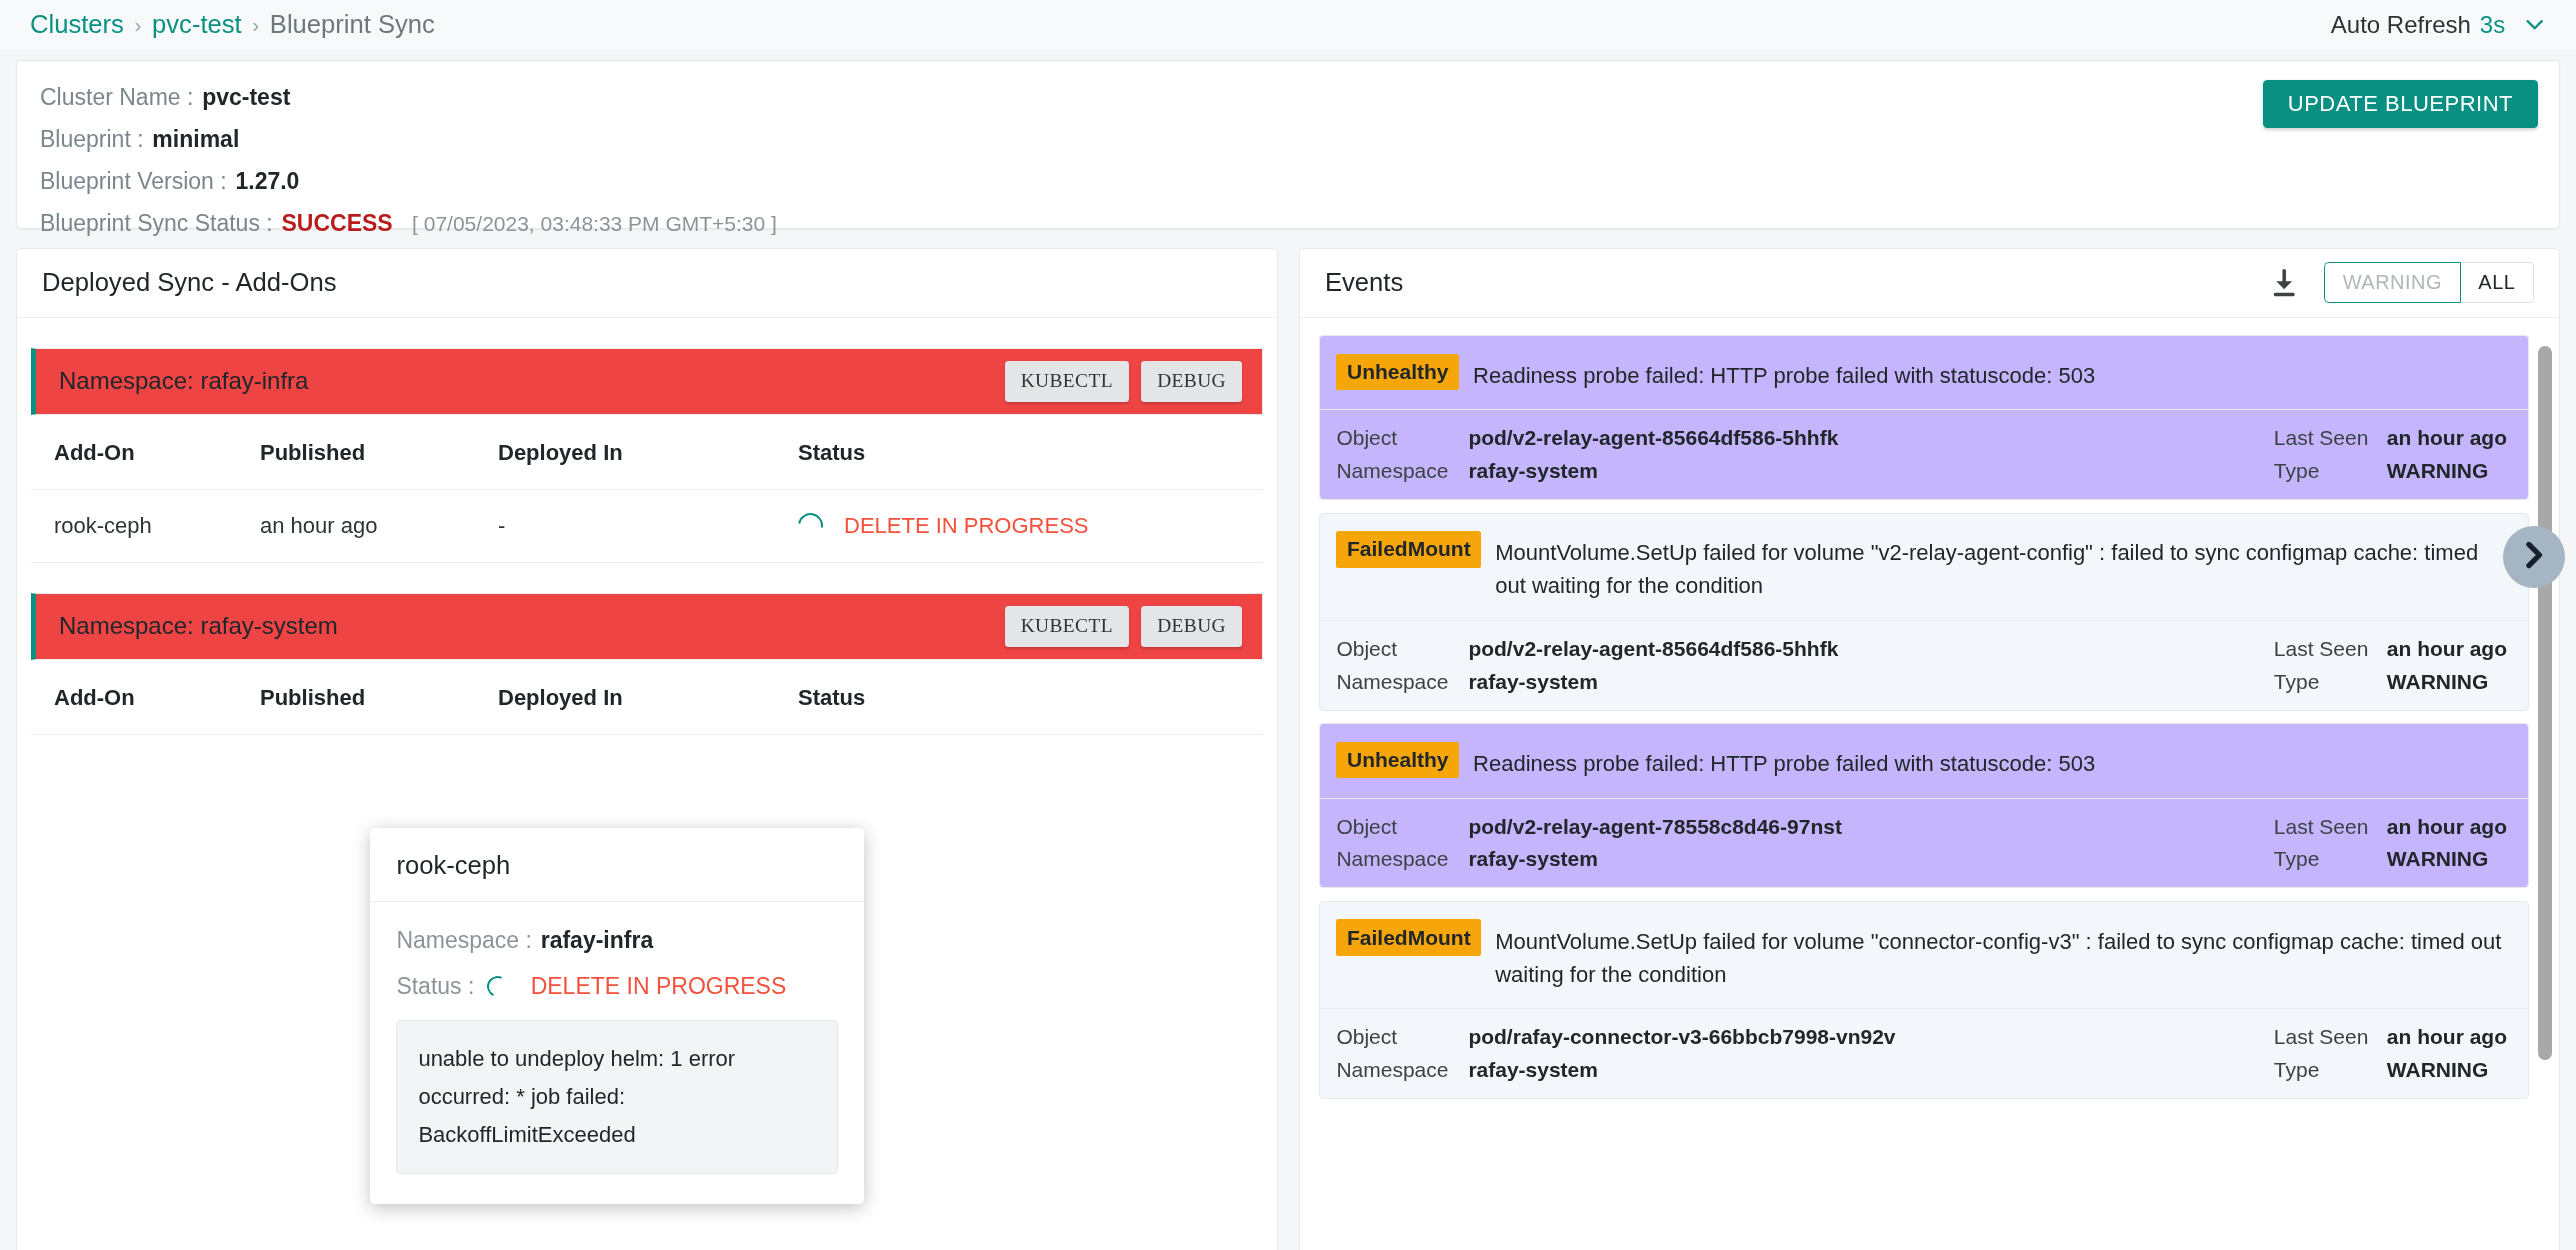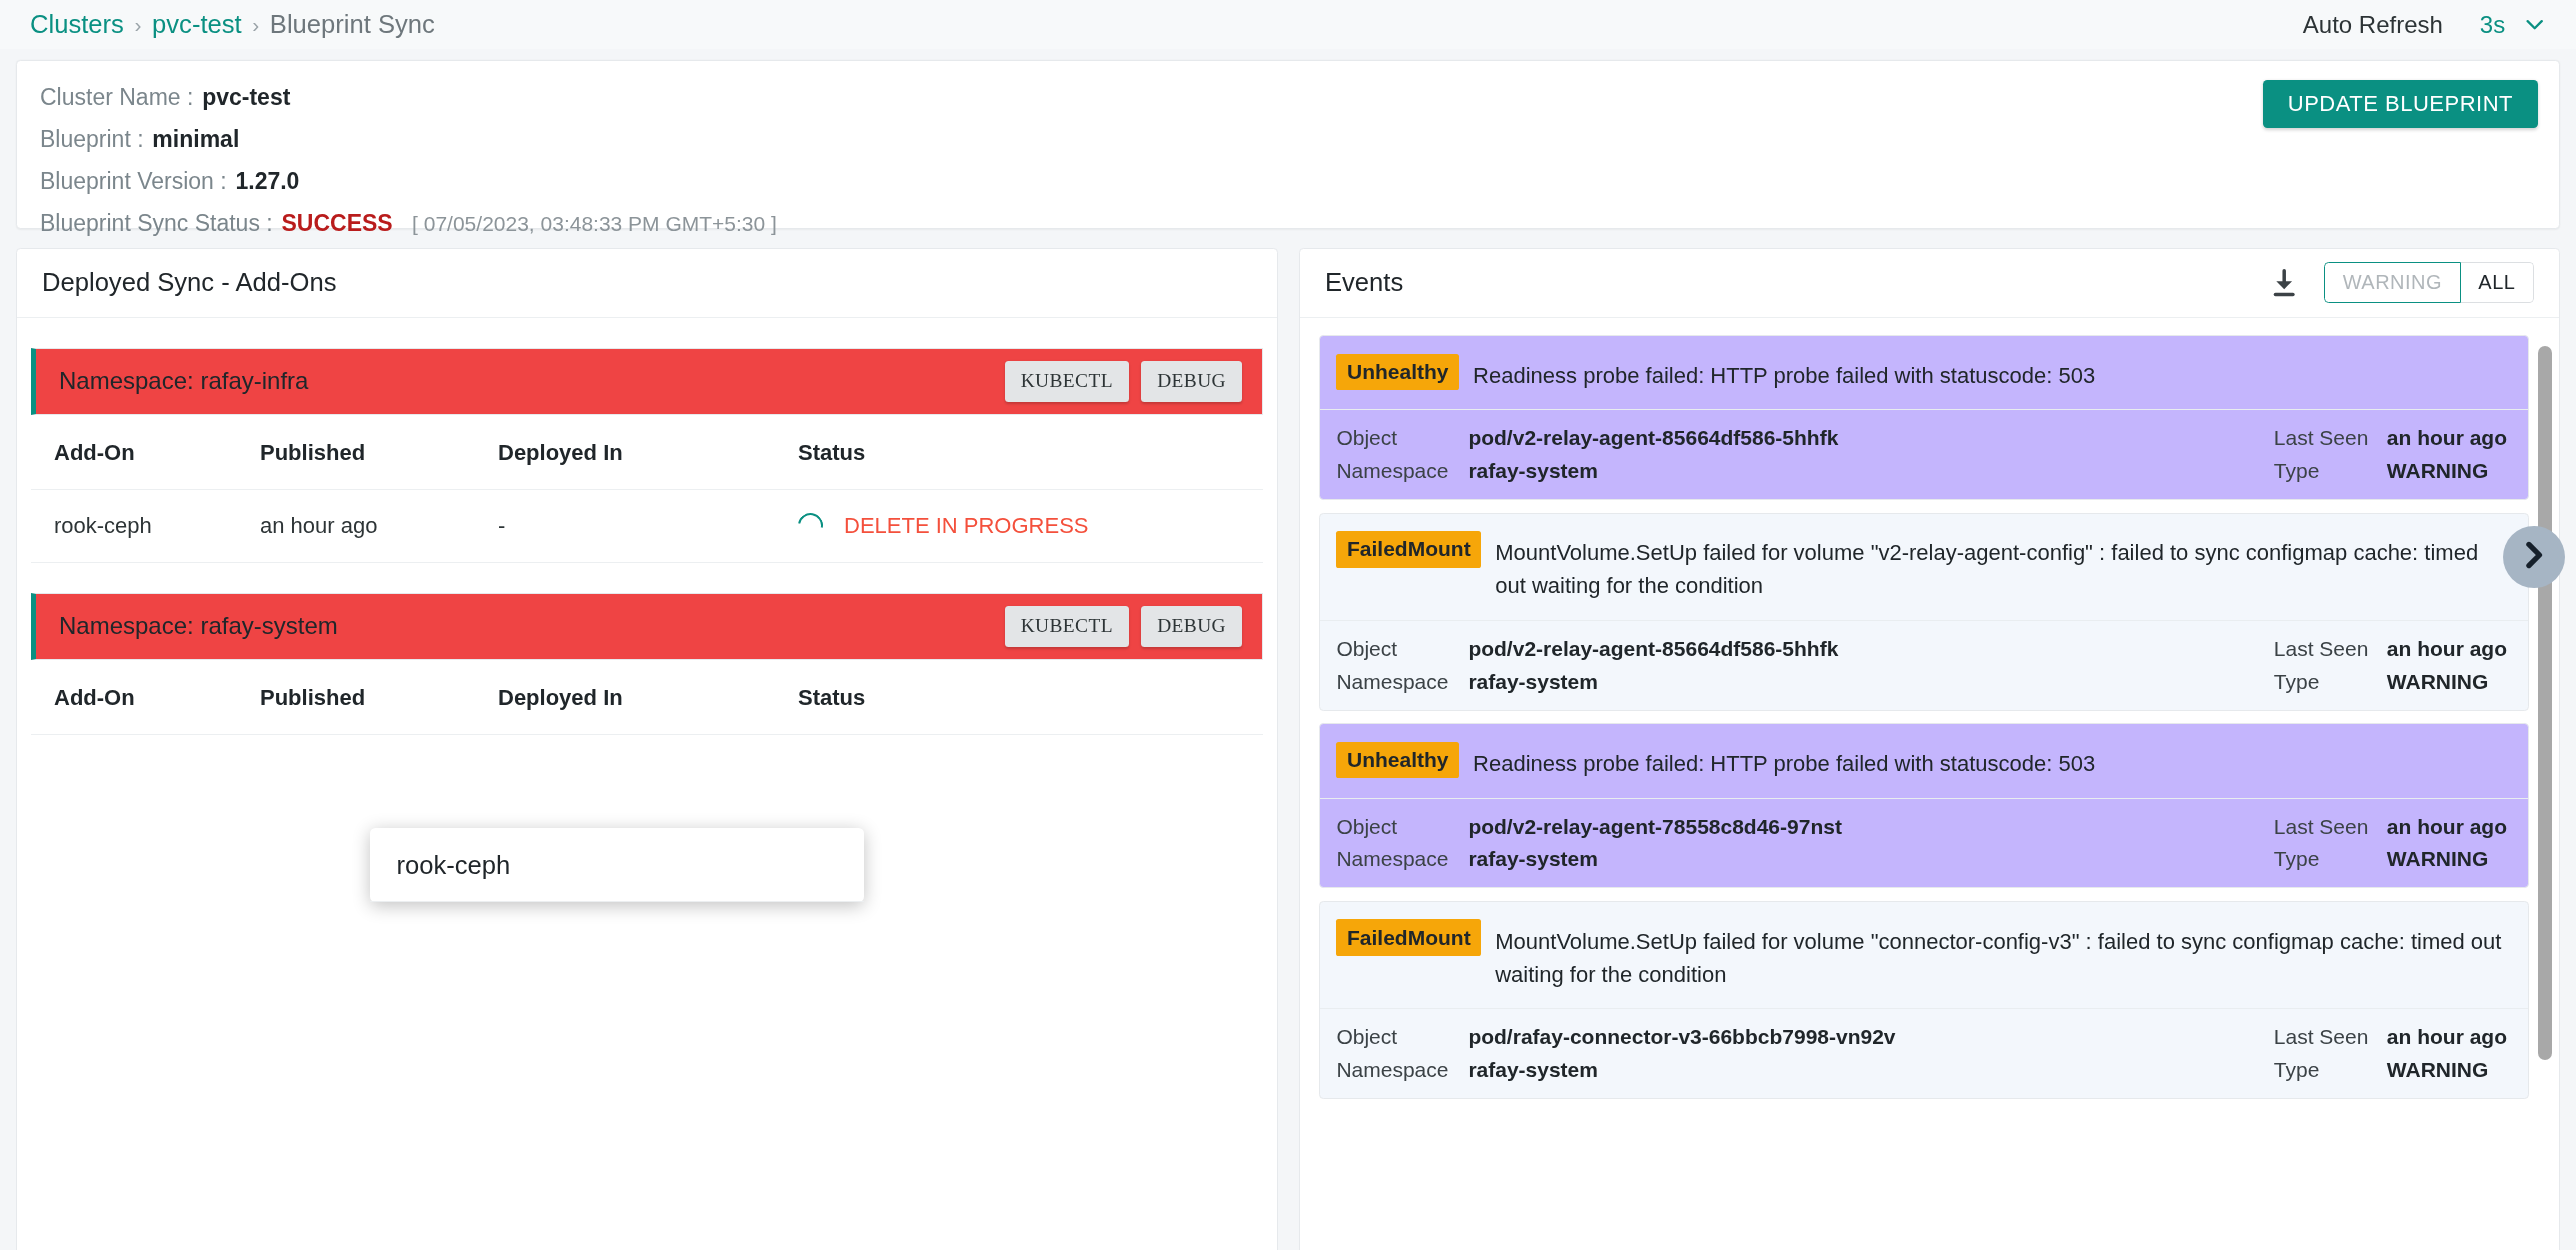--- a/index.html
+++ b/index.html
@@ -19,21 +19,21 @@
     align-items: center;
     padding: 0 32px 0 30px;
     justify-content: space-between;
   }
   .crumbs { display: flex; align-items: center; font-size: 25.6px; }
   .crumb-link { color: #0a9082; text-decoration: none; }
   .crumb-sep { color: #9aa3a8; margin: 0 10.6px; font-size: 21px; }
   .crumb-cur { color: #6e777c; }
 
   .refresh { display: flex; align-items: center; font-size: 24px; color: #2d3436; }
-  .refresh-val { color: #0a9082; margin-left: 37px; font-size: 24px; }
+  .refresh-val { color: #0a9082; margin-left: 9px; font-size: 24px; }
   .chev-down {
     margin-left: 19.4px; width: 19.4px; height: 19.4px;
     display: inline-block;
   }
   .chev-down svg { display: block; }
 
   
   .card {
     background: #fff;
     border: 0.9px solid #e6e9ec;
@@ -395,20 +395,32 @@
               <th class="c-dep">Deployed In</th>
               <th class="c-status">Status</th>
             </tr>
           </thead>
         </table>
       </div>
     </div>
 
     <div class="tooltip">
       <div class="tt-head">rook-ceph</div>
+      <div class="tt-body">
+        <div class="tt-row">
+          <span class="tt-label">Namespace :</span>
+          <span class="tt-val">rafay-infra</span>
+        </div>
+        <div class="tt-row">
+          <span class="tt-label">Status :</span>
+          <span class="spinner-sm" style="margin-left:12.3px"></span>
+          <span class="tt-status">DELETE IN PROGRESS</span>
+        </div>
+        <div class="tt-err">unable to undeploy helm: 1 error occurred: * job failed: BackoffLimitExceeded</div>
+      </div>
     </div>
   </div>
 
   <div class="col-right">
     <div class="panel">
       <div class="panel-head">
         <span class="panel-title">Events</span>
         <span class="ev-controls">
           <span class="dl-icon">
             <svg width="26.4" height="28" viewBox="0 0 30 32">

